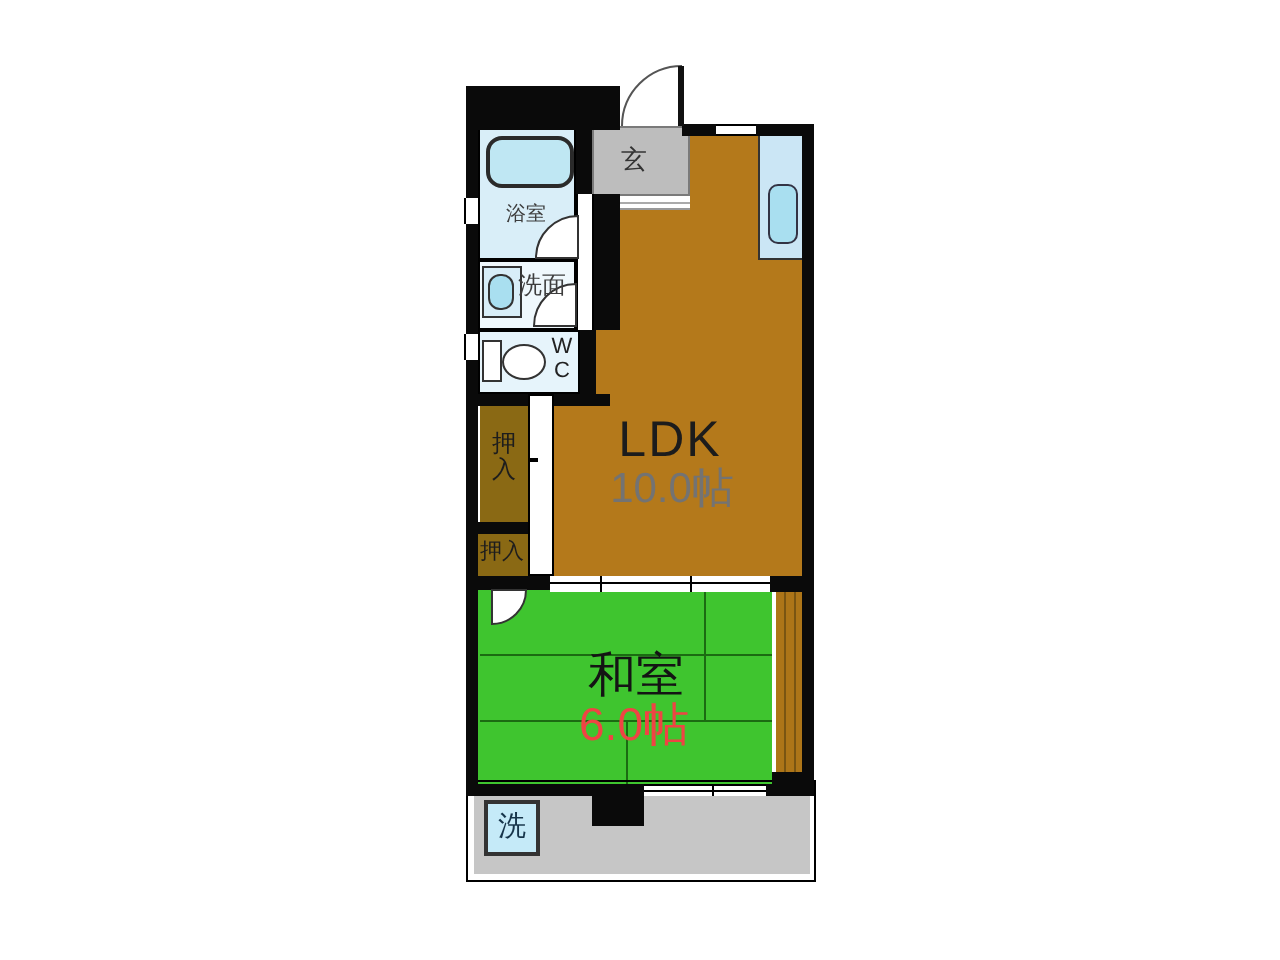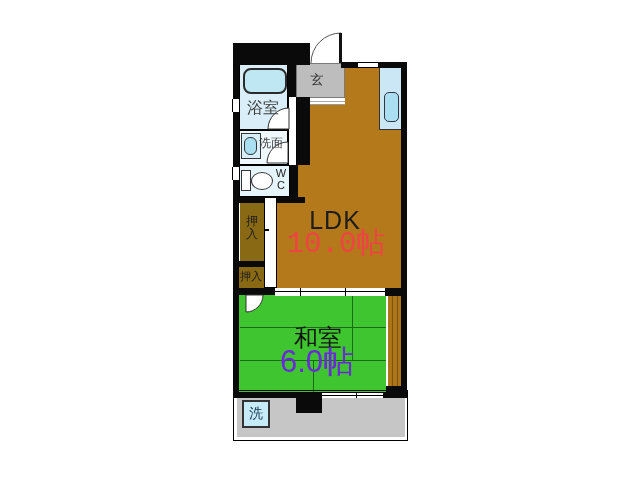--- a/index.html
+++ b/index.html
@@ -96,31 +96,31 @@
   <div class="abs" style="left:384px;top:92px;width:15px;height:30px;background:var(--fixture);border:1px solid #334;border-radius:5px;"></div>
 
   <svg class="svg-overlay" viewBox="0 0 640 480">
     <path d="M 311,63 A 30 30 0 0 1 341,33" fill="none" stroke="#555" stroke-width="1"></path>
     <rect x="339" y="33" width="3" height="30" fill="#111"></rect>
     <path d="M 289,129 L 289,108 A 21 21 0 0 0 268,129 Z" fill="#fff" stroke="#333" stroke-width="1"></path>
     <path d="M 288,163 L 288,142 A 21 21 0 0 0 267,163 Z" fill="#fff" stroke="#333" stroke-width="1"></path>
     <path d="M 246,295 L 246,312 A 17 17 0 0 0 263,295 Z" fill="#fff" stroke="#333" stroke-width="1"></path>
   </svg>
 
-  <div class="label" style="left:263px;top:108px;font-size:16px;color:#3d3d3d;">浴室</div>
+  <div class="label" style="left:263px;top:108px;font-size:10px;color:#3d3d3d;">浴室</div>
   <div class="label" style="left:271px;top:143px;font-size:12px;color:#3d3d3d;">洗面</div>
   <div class="label" style="left:281px;top:180px;font-size:11px;color:#222;">
     <div>W</div>
     <div>C</div>
   </div>
   <div class="label" style="left:252px;top:228px;font-size:12px;color:#1d1d1d;">
     <div>押</div>
     <div>入</div>
   </div>
   <div class="label" style="left:251px;top:277px;font-size:11px;color:#1d1d1d;">押入</div>
   <div class="label" style="left:317px;top:80px;font-size:13px;color:#333;">玄</div>
   <div class="label" style="left:335px;top:220px;font-size:25px;color:#1c1c1c;letter-spacing:1px;">LDK</div>
-  <div class="label" style="left:336px;top:245px;font-size:29px;color:#ef4444;font-family:Liberation Mono, monospace;">10.0帖</div>
+  <div class="label" style="left:336px;top:245px;font-size:21px;color:#737373;">10.0帖</div>
   <div class="label" style="left:318px;top:338px;font-size:24px;color:#141414;">和室</div>
-  <div class="label" style="left:317px;top:362px;font-size:31px;color:#6d28d9;">6.0帖</div>
+  <div class="label" style="left:317px;top:362px;font-size:23px;color:#ef4444;">6.0帖</div>
   <div class="label" style="left:256px;top:413px;font-size:14px;color:#16344a;">洗</div>
 
 </div>
 
 </body></html>

